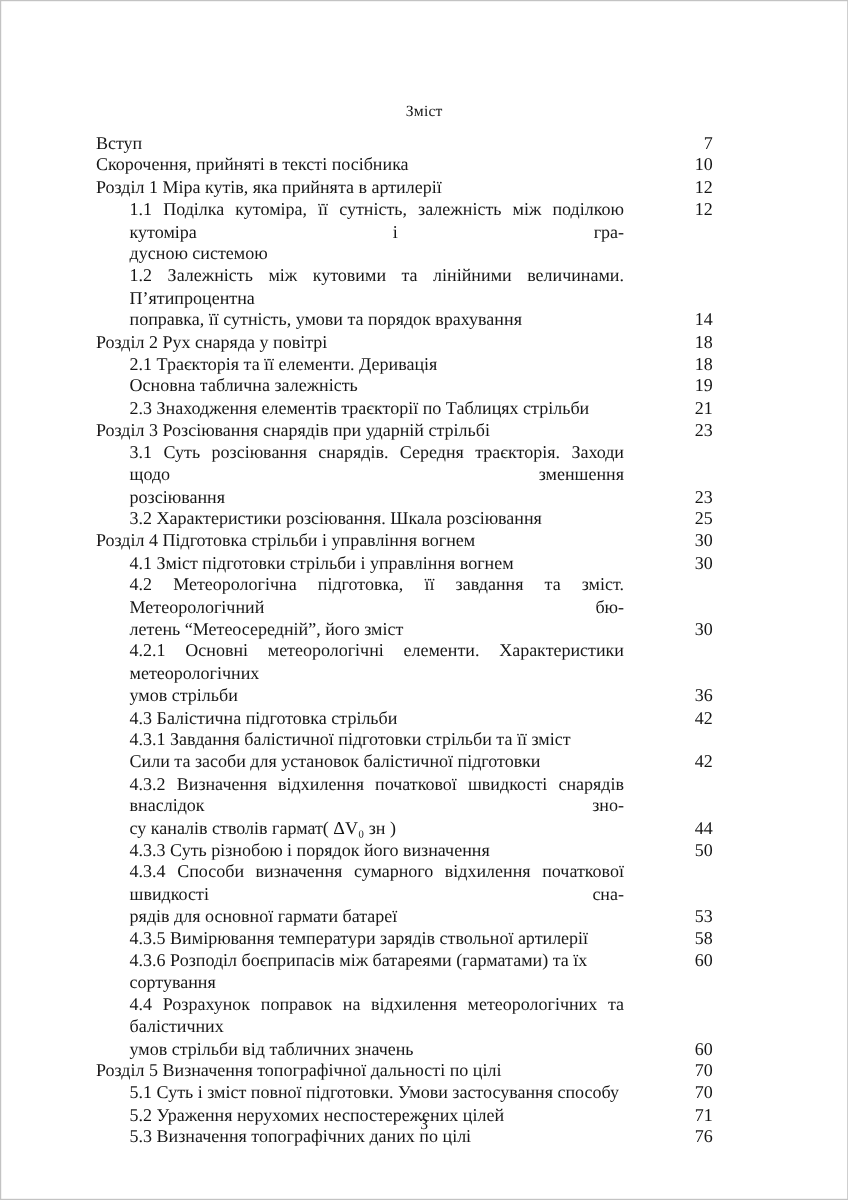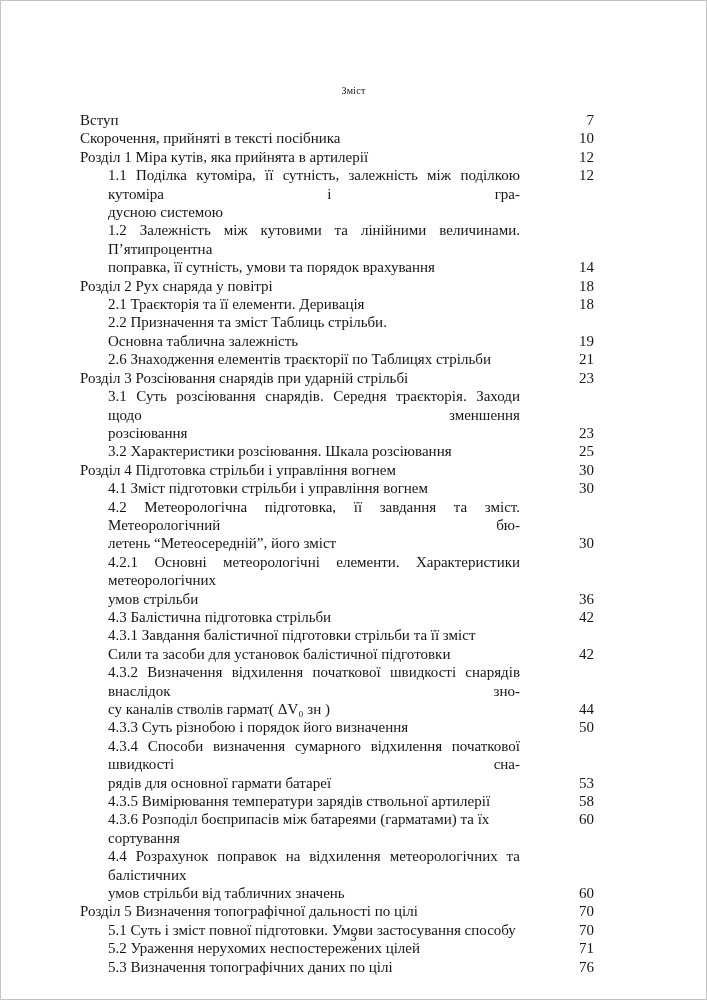--- a/index.html
+++ b/index.html
@@ -13,21 +13,21 @@
     position: relative;
     width: 707px; height: 1000px;
     background: #ffffff;
     border: 1px solid #c3c3c3;
     overflow: hidden;
   }
   .title {
     position: absolute;
     top: 84px; left: 0; right: 0;
     text-align: center;
-    font-size: 10px;
+    font-size: 13px;
     font-weight: normal;
     letter-spacing: 0.2px;
   }
   .toc {
     position: absolute;
     top: 110px; left: 79px;
     width: 514px;
     font-size: 15px;
     line-height: 18.4px;
   }
@@ -96,31 +96,27 @@
         </div>
       </div>
       <div class="entry indent">
         <div class="line">
           <span class="text">2.1 Траєкторія та її елементи. Деривація</span>
           <span class="pagenum">18</span>
         </div>
       </div>
       <div class="entry indent">
         <div class="line">
-          <span class="text">2.2 Призначення та зміст Таблиць стрільби.</span>
-          <span class="pagenum"></span>
-        </div>
-        <div class="line">
           <span class="text">Основна таблична залежність</span>
           <span class="pagenum">19</span>
         </div>
       </div>
       <div class="entry indent">
         <div class="line">
-          <span class="text">2.6 Знаходження елементів траєкторії по Таблицях стрільби</span>
+          <span class="text">2.3 Знаходження елементів траєкторії по Таблицях стрільби</span>
           <span class="pagenum">21</span>
         </div>
       </div>
       <div class="entry gap">
         <div class="line">
           <span class="text">Розділ 3 Розсіювання снарядів при ударній стрільбі</span>
           <span class="pagenum">23</span>
         </div>
       </div>
       <div class="entry indent">

